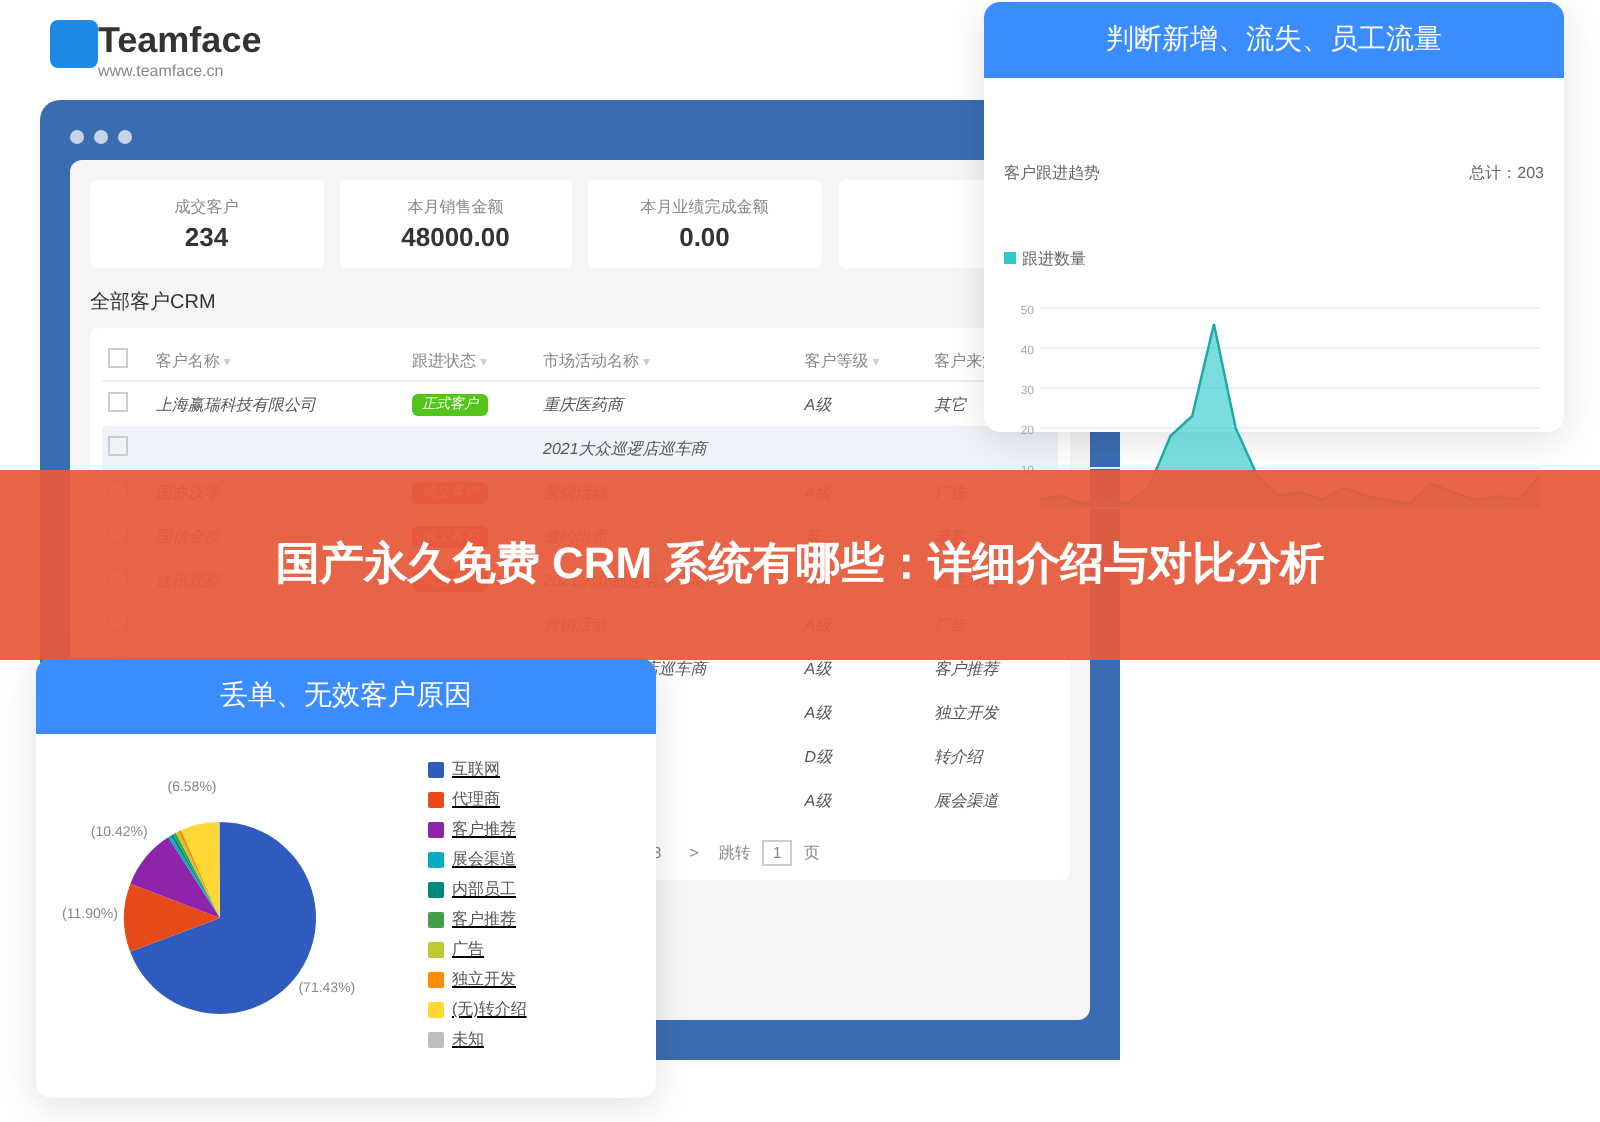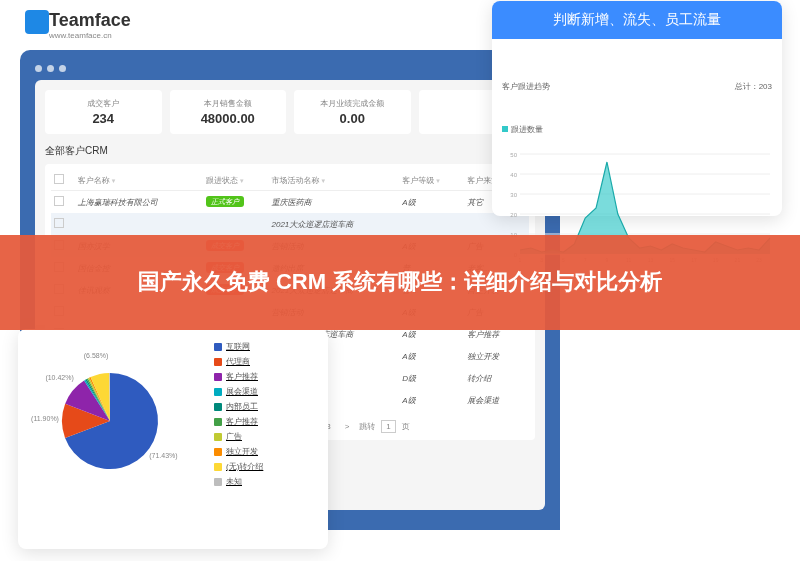--- a/index.html
+++ b/index.html
@@ -243,20 +243,21 @@
         <text x="170.17391304347828" y="118" font-size="5" fill="#aaa" text-anchor="middle">15</text>
         <text x="191.91304347826087" y="118" font-size="5" fill="#aaa" text-anchor="middle">17</text>
         <text x="213.6521739130435" y="118" font-size="5" fill="#aaa" text-anchor="middle">19</text>
         <text x="235.3913043478261" y="118" font-size="5" fill="#aaa" text-anchor="middle">21</text>
         <text x="257.13043478260875" y="118" font-size="5" fill="#aaa" text-anchor="middle">23</text>
       </svg>
   </div>
 </div>
 
 <div class="pie-card">
+  <div class="pie-header">丢单、无效客户原因</div>
   <div class="pie-body">
     <svg class="pie-svg" id="piesvg" viewBox="0 0 160 160">
         <path d="M80,80 L80,32 A48,48 0 1,1 35.0643981948073,96.87577229062903 Z" fill="#2f5bbf"></path>
         <text class="pie-pct" x="133.43416294920667" y="117.01067724208283" text-anchor="middle">(71.43%)</text>
         <path d="M80,80 L35.0643981948073,96.87577229062903 A48,48 0 0,1 35.17853697127503,62.82337483774417 Z" fill="#e64a19"></path>
         <text class="pie-pct" x="15.000365132709192" y="79.78213050036" text-anchor="middle">(11.90%)</text>
         <path d="M80,80 L35.17853697127503,62.82337483774417 A48,48 0 0,1 54.10519458596018,39.583925814485475 Z" fill="#8e24aa"></path>
         <text class="pie-pct" x="29.59996772618664" y="38.95323707283884" text-anchor="middle">(10.42%)</text>
         <path d="M80,80 L54.10519458596018,39.583925814485475 A48,48 0 0,1 55.34855572025063,38.81376085483876 Z" fill="#00acc1"></path>
         <path d="M80,80 L55.34855572025063,38.81376085483876 A48,48 0 0,1 56.61480397628681,38.08183440401395 Z" fill="#00897b"></path>

